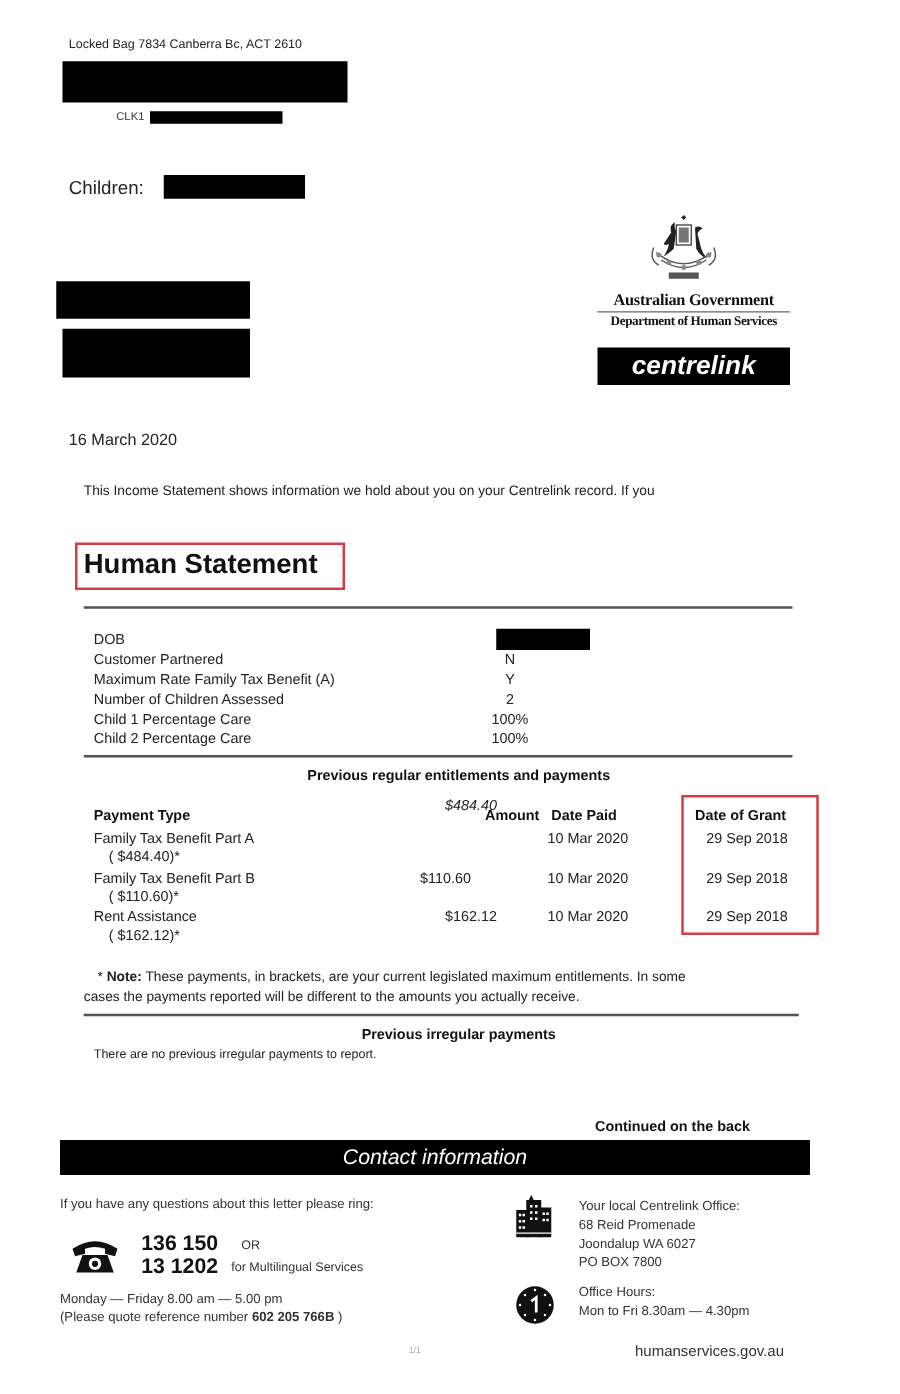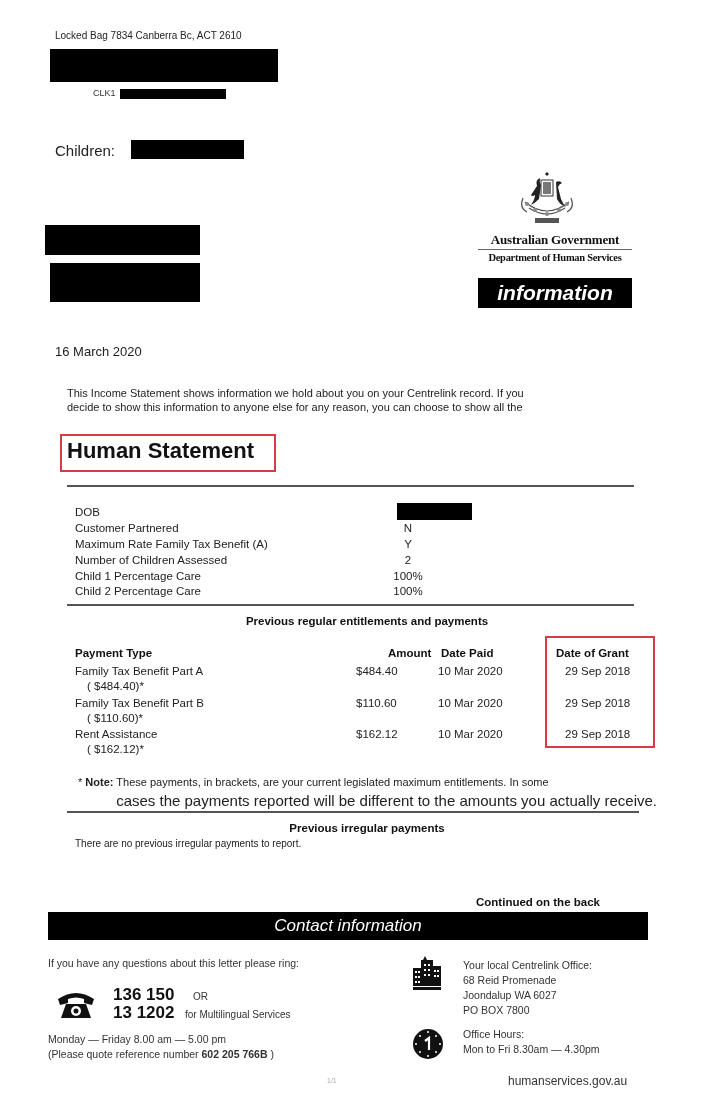--- a/index.html
+++ b/index.html
@@ -72,26 +72,25 @@
       <circle cx="20" cy="38" r="2"></circle>
       <circle cx="32" cy="42" r="2"></circle>
     <circle cx="44" cy="38" r="2"></circle>
       <circle cx="52" cy="32" r="2"></circle>
   </g>
   <rect x="20" y="46" width="24" height="5" fill="#555"></rect>
 </svg>
 <div class="gov-title">Australian Government</div>
 <div class="gov-rule"></div>
 <div class="gov-dept">Department of Human Services</div>
-<div class="centrelink">information</div>
+<div class="centrelink">centrelink</div>
 
 <div class="abs md" style="left:55px;top:344px;">16 March 2020</div>
 <div class="abs" style="left:67px;top:387px;width:580px;font-size:11px;line-height:13.5px;color:#222;">
   <div>This Income Statement shows information we hold about you on your Centrelink record. If you</div>
-  <div>decide to show this information to anyone else for any reason, you can choose to show all the</div>
 </div>
 
 <div class="title-box"></div>
 <div class="title-text">Human Statement</div>
 
 <div class="hr" style="top:485px;"></div>
 
 <div class="info-label" style="top:506px;">DOB</div>
 <div class="redact" style="left:397px;top:503px;width:75px;height:17px;"></div>
 <div class="info-label" style="top:522px;">Customer Partnered</div>
@@ -110,40 +109,40 @@
 <div class="sec-head" style="top:615px;">Previous regular entitlements and payments</div>
 
 <div class="grant-box"></div>
 <div class="th" style="left:75px;top:647px;">Payment Type</div>
 <div class="th" style="left:356px;top:647px;margin-left:32px;">Amount</div>
 <div class="th" style="left:441px;top:647px;">Date Paid</div>
 <div class="th" style="left:556px;top:647px;">Date of Grant</div>
 
 <div class="td" style="left:75px;top:665px;">Family Tax Benefit Part A</div>
 <div class="td" style="left:87px;top:680px;">( $484.40)*</div>
-<div class="td" style="left:356px;top:665px;">$484.40</div>
+<div class="td" style="left:356px;top:639px;font-style:italic;">$484.40</div>
 <div class="td" style="left:438px;top:665px;">10 Mar 2020</div>
 <div class="td" style="left:565px;top:665px;">29 Sep 2018</div>
 
 <div class="td" style="left:75px;top:697px;">Family Tax Benefit Part B</div>
 <div class="td" style="left:87px;top:712px;">( $110.60)*</div>
-<div class="td" style="left:356px;top:697px;text-align:right;">$110.60</div>
+<div class="td" style="left:336px;top:697px;text-align:right;">$110.60</div>
 <div class="td" style="left:438px;top:697px;">10 Mar 2020</div>
 <div class="td" style="left:565px;top:697px;">29 Sep 2018</div>
 
 <div class="td" style="left:75px;top:728px;">Rent Assistance</div>
 <div class="td" style="left:87px;top:743px;">( $162.12)*</div>
 <div class="td" style="left:356px;top:728px;">$162.12</div>
 <div class="td" style="left:438px;top:728px;">10 Mar 2020</div>
 <div class="td" style="left:565px;top:728px;">29 Sep 2018</div>
 
 <div class="abs" style="left:78px;top:776px;width:570px;font-size:11px;color:#222;">
   <span>* </span><b>Note:</b><span> These payments, in brackets, are your current legislated maximum entitlements. In some</span>
 </div>
-<div class="abs" style="left:67px;top:792px;width:590px;text-align:right;font-size:15px;color:#222;">cases the payments reported will be different to the amounts you actually receive.</div>
+<div class="abs" style="left:67px;top:792px;width:590px;text-align:left;font-size:11px;color:#222;">cases the payments reported will be different to the amounts you actually receive.</div>
 
 <div class="hr" style="top:811px;width:572px;"></div>
 
 <div class="sec-head" style="top:822px;">Previous irregular payments</div>
 <div class="abs sm" style="left:75px;top:838px;">There are no previous irregular payments to report.</div>
 
 <div class="abs" style="left:476px;top:896px;font-size:11.5px;font-weight:bold;color:#111;">Continued on the back</div>
 
 <div class="contact-bar">Contact information</div>
 

